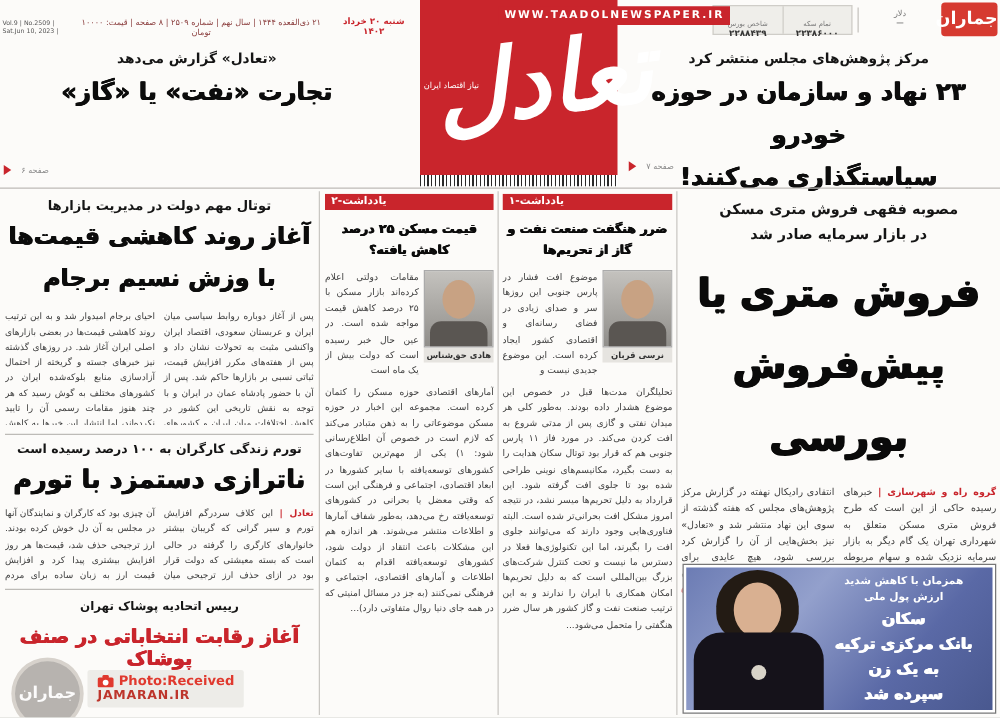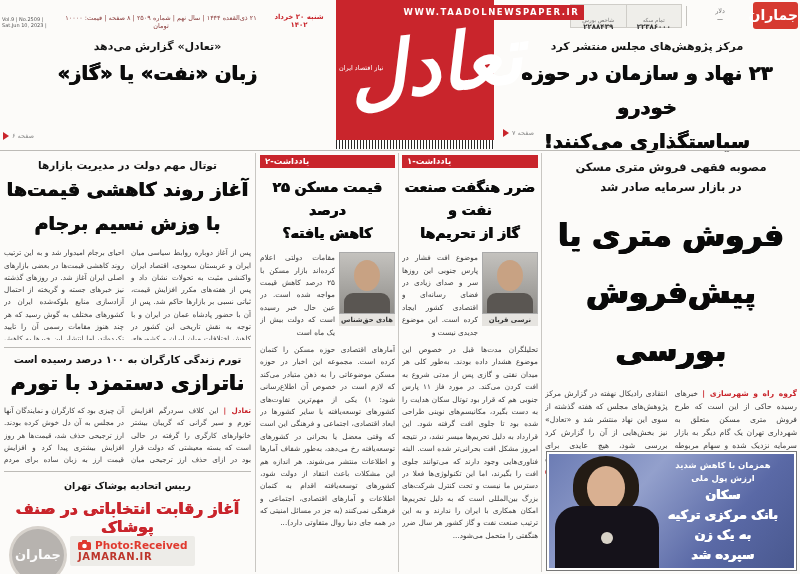--- a/index.html
+++ b/index.html
@@ -14,40 +14,40 @@
            text-shadow:0.4px 0 currentColor, -0.4px 0 currentColor; }
   .mega  { font-weight:bold; color:#0a0a0a;
            text-shadow:0.8px 0 currentColor, -0.8px 0 currentColor, 0 0.4px currentColor; }
   .bodytxt { text-align:justify; color:#3b3b3b; line-height:1.7; }
   .cols { display:flex; gap:7px; overflow:hidden; }
   .cols > div { flex:1; }
   .vrule { width:1px; background:#c9c7c3; }
   .hrule { height:1px; background:#bdbbb7; }
   .play { width:0; height:0; border-top:4px solid transparent; border-bottom:4px solid transparent;
           border-left:6px solid #c9252c; display:inline-block; }
-  .pageref-row { display:flex; align-items:center; gap:3px; direction:ltr; }
+  .pageref-row { display:flex; align-items:center; gap:8px; direction:ltr; }
   .pageref-row span { font-size:6.5px; color:#8a8a8a; }
   
   .website { background:#c9252c; color:#fff; text-align:center; direction:ltr;
              font-size:8.5px; font-weight:bold; letter-spacing:1.6px; line-height:15px; }
   .logo-box { background:#c9252c; overflow:visible; }
   .logo-script { color:#fff; font-size:78px; font-weight:bold; font-style:italic;
                  transform:rotate(-7deg); line-height:1; }
   .barcode { background:repeating-linear-gradient(90deg,#2a2a2a 0 1px,#fff 1px 3px); }
   .mkt { background:#efeeea; border:1px solid #cfcdc8; display:flex; direction:rtl; }
   .mkt-cell { flex:1; text-align:center; padding-top:12px; }
   .mkt-cell + .mkt-cell { border-right:1px solid #cfcdc8; }
   .mkt-label { font-size:5.5px; color:#777; display:block; }
   .mkt-value { font-size:7px; font-weight:bold; color:#333; display:block; }
   .badge { background:#d63a30; border-radius:3px; color:#fff; text-align:center;
            font-weight:bold; font-size:14px; line-height:27px; }
   
   .note-tab { background:#c9252c; color:#fff; font-size:8.5px; font-weight:bold;
               line-height:13px; height:13px; padding-left:5px; text-align:left; direction:ltr; }
-  .note-title { font-size:14px; text-align:center; line-height:1.65; margin-top:8px; }
+  .note-title { font-size:10px; text-align:center; line-height:1.65; margin-top:8px; }
   .author-sec { display:flex; gap:4px; margin-top:7px; }
   .portrait { width:56px; }
   .portrait-img { height:62px; background:linear-gradient(#c4c2be,#908e8a); position:relative; overflow:hidden;
                   border:1px solid #aaa; }
   .p-head { position:absolute; left:50%; top:7px; transform:translateX(-50%);
             width:26px; height:31px; border-radius:50%; background:#c8a283; }
   .p-body { position:absolute; left:50%; top:40px; transform:translateX(-50%);
             width:46px; height:22px; border-radius:9px 9px 0 0; background:#5a5652; }
   .portrait-caption { background:#e6e4e0; font-size:6.8px; font-weight:bold; color:#333;
                       text-align:center; line-height:12px; height:12px; }
@@ -115,21 +115,21 @@
     </div>
   </div>
   <div class="abs pageref-row" style="left:503px; top:129px;">
     <i class="play"></i>
     <span>صفحه ۷</span>
   </div>
 
   <div class="abs" style="left:5px; top:40px; width:305px;">
     <div class="kicker" style="font-size:11px;">«تعادل» گزارش می‌دهد</div>
     <div class="heavy" style="font-size:19.5px; text-align:center; line-height:1.75; margin-top:4px;">
-      <div>زبان «نفت» یا «گاز»</div>
+      <div>تجارت «نفت» یا «گاز»</div>
     </div>
   </div>
   <div class="abs pageref-row" style="left:3px; top:132px;">
     <i class="play"></i>
     <span>صفحه ۶</span>
   </div>
 
   <div class="abs hrule" style="left:0; top:150px; width:800px;"></div>
   <div class="abs vrule" style="left:255px; top:153px; height:419px;"></div>
   <div class="abs vrule" style="left:398px; top:153px; height:419px;"></div>

